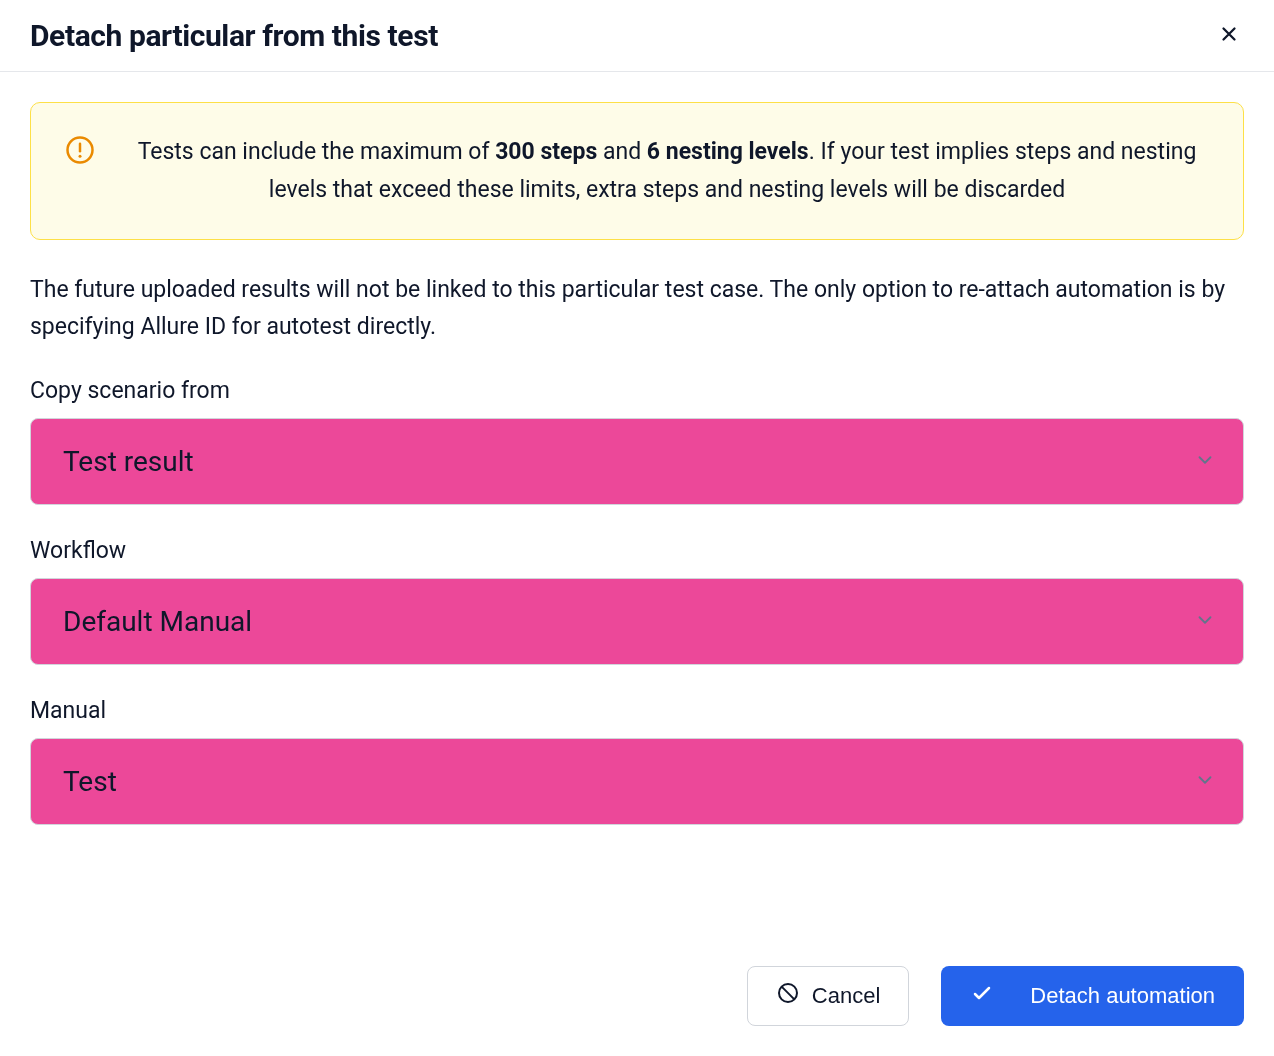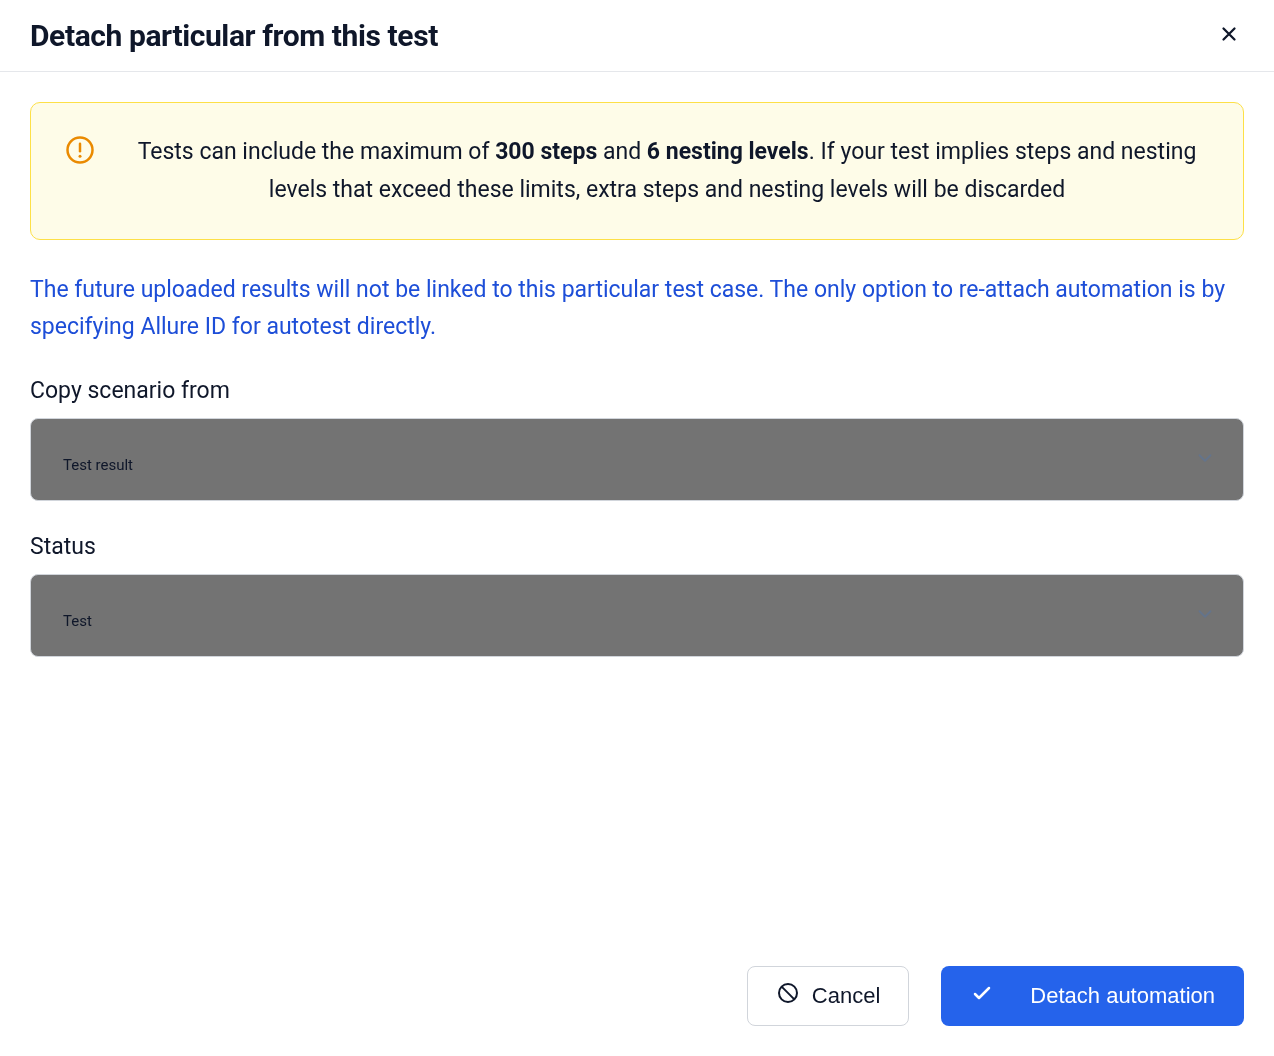--- a/index.html
+++ b/index.html
@@ -79,44 +79,44 @@
       font-size: 23px;
       line-height: 1.65;
       color: #0f172a;
     }
     .alert-text strong {
       font-weight: 700;
     }
     .description {
       font-size: 23px;
       line-height: 1.6;
-      color: #1d4ed8;
+      color: #0f172a;
     }
     .form-group {
       display: flex;
       flex-direction: column;
       gap: 14px;
     }
     .form-label {
       font-size: 23px;
       font-weight: 400;
       color: #0f172a;
     }
     .select-wrapper {
       position: relative;
       width: 100%;
     }
     .select {
       width: 100%;
       border: 1px solid #d1d5db;
       border-radius: 8px;
-      padding: 37px 56px 26px 32px;
-      font-size: 15px;
-      color: #0f172a;
-      background: #737373;
+      padding: 26px 56px 26px 32px;
+      font-size: 28px;
+      color: #0f172a;
+      background: #ec4899;
       cursor: pointer;
       display: flex;
       align-items: center;
       justify-content: space-between;
     }
     .select-chevron {
       position: absolute;
       right: 28px;
       top: 50%;
       transform: translateY(-50%);
@@ -208,23 +208,36 @@
           <span>Test result</span>
         </div>
         <span class="select-chevron">
           <svg viewBox="0 0 24 24" fill="none">
               <path d="M6 9l6 6 6-6" stroke-linecap="round" stroke-linejoin="round"></path>
             </svg>
         </span>
       </div>
     </div>
 
-
     <div class="form-group">
-      <label class="form-label">Status</label>
+      <label class="form-label">Workflow</label>
+      <div class="select-wrapper">
+        <div class="select">
+          <span>Default Manual</span>
+        </div>
+        <span class="select-chevron">
+          <svg viewBox="0 0 24 24" fill="none">
+              <path d="M6 9l6 6 6-6" stroke-linecap="round" stroke-linejoin="round"></path>
+            </svg>
+        </span>
+      </div>
+    </div>
+
+    <div class="form-group">
+      <label class="form-label">Manual</label>
       <div class="select-wrapper">
         <div class="select">
           <span>Test</span>
         </div>
         <span class="select-chevron">
           <svg viewBox="0 0 24 24" fill="none">
               <path d="M6 9l6 6 6-6" stroke-linecap="round" stroke-linejoin="round"></path>
             </svg>
         </span>
       </div>

